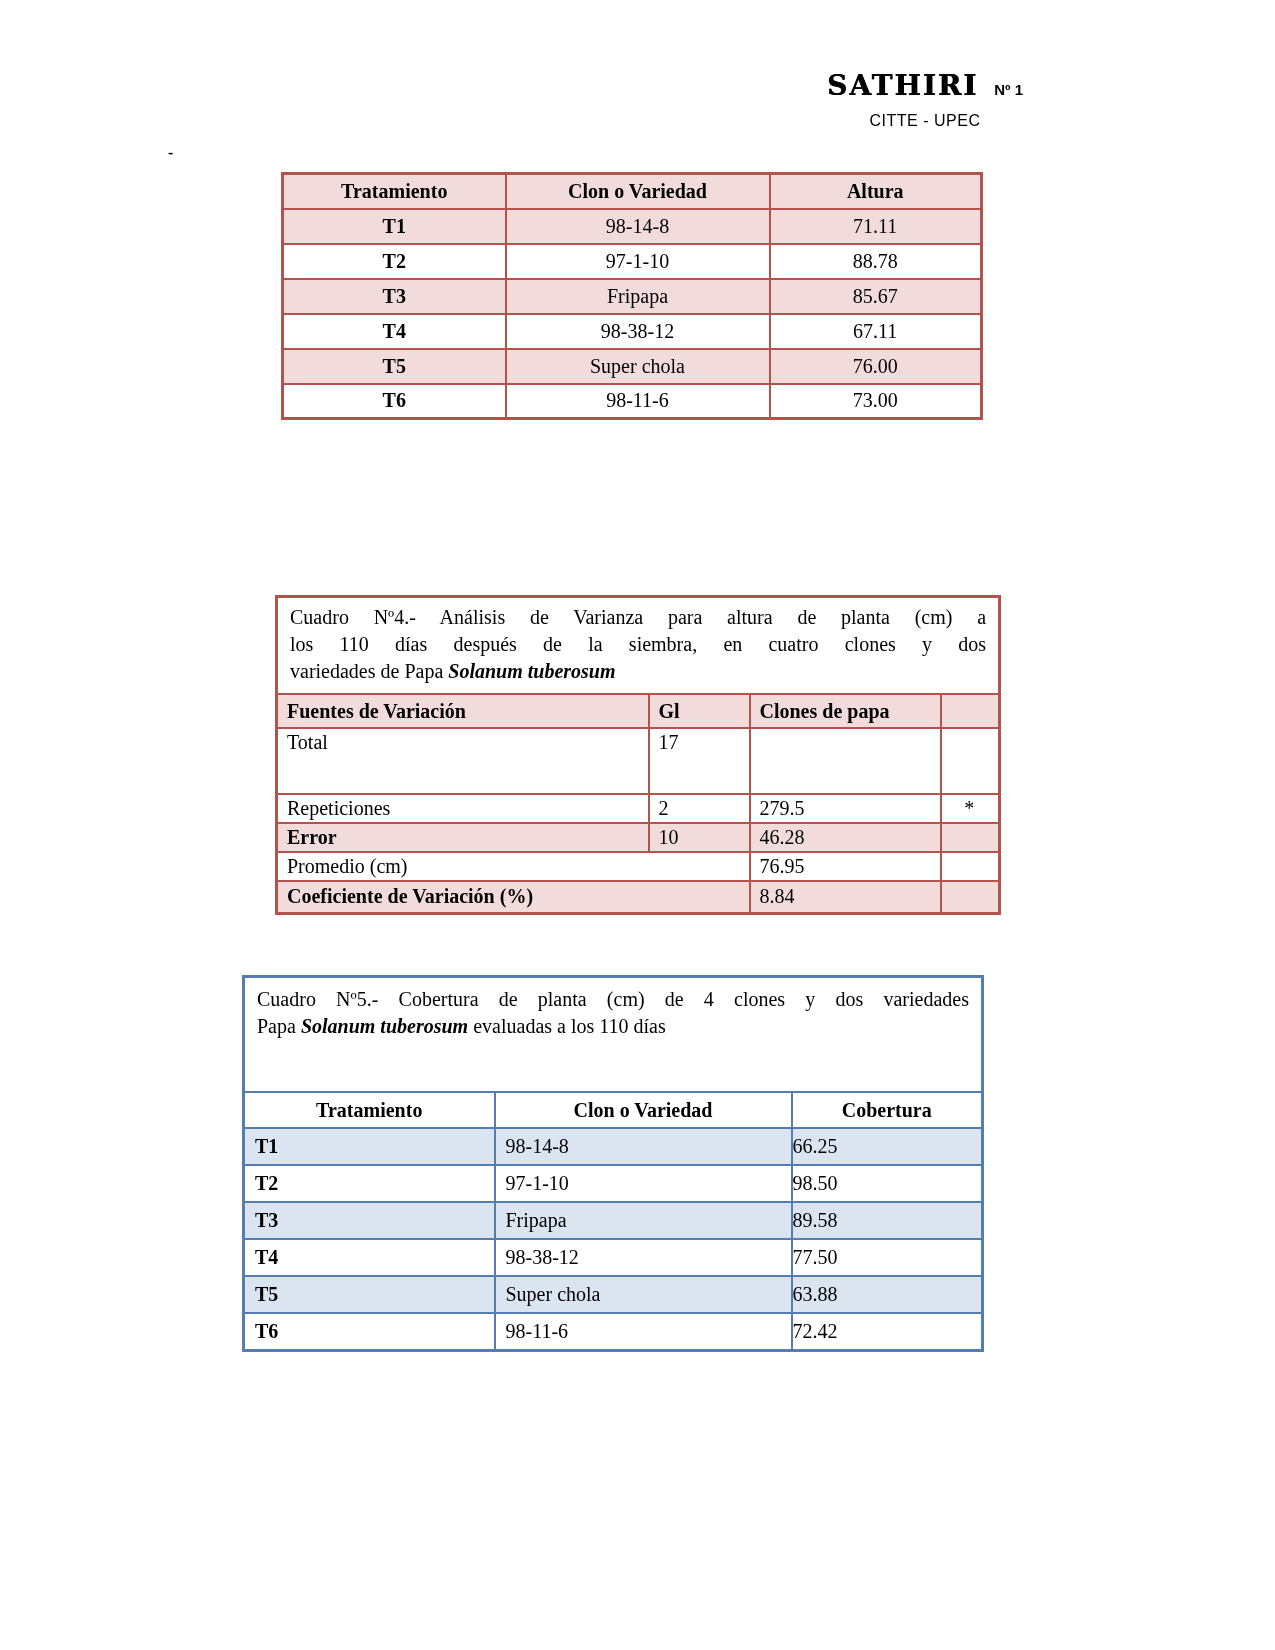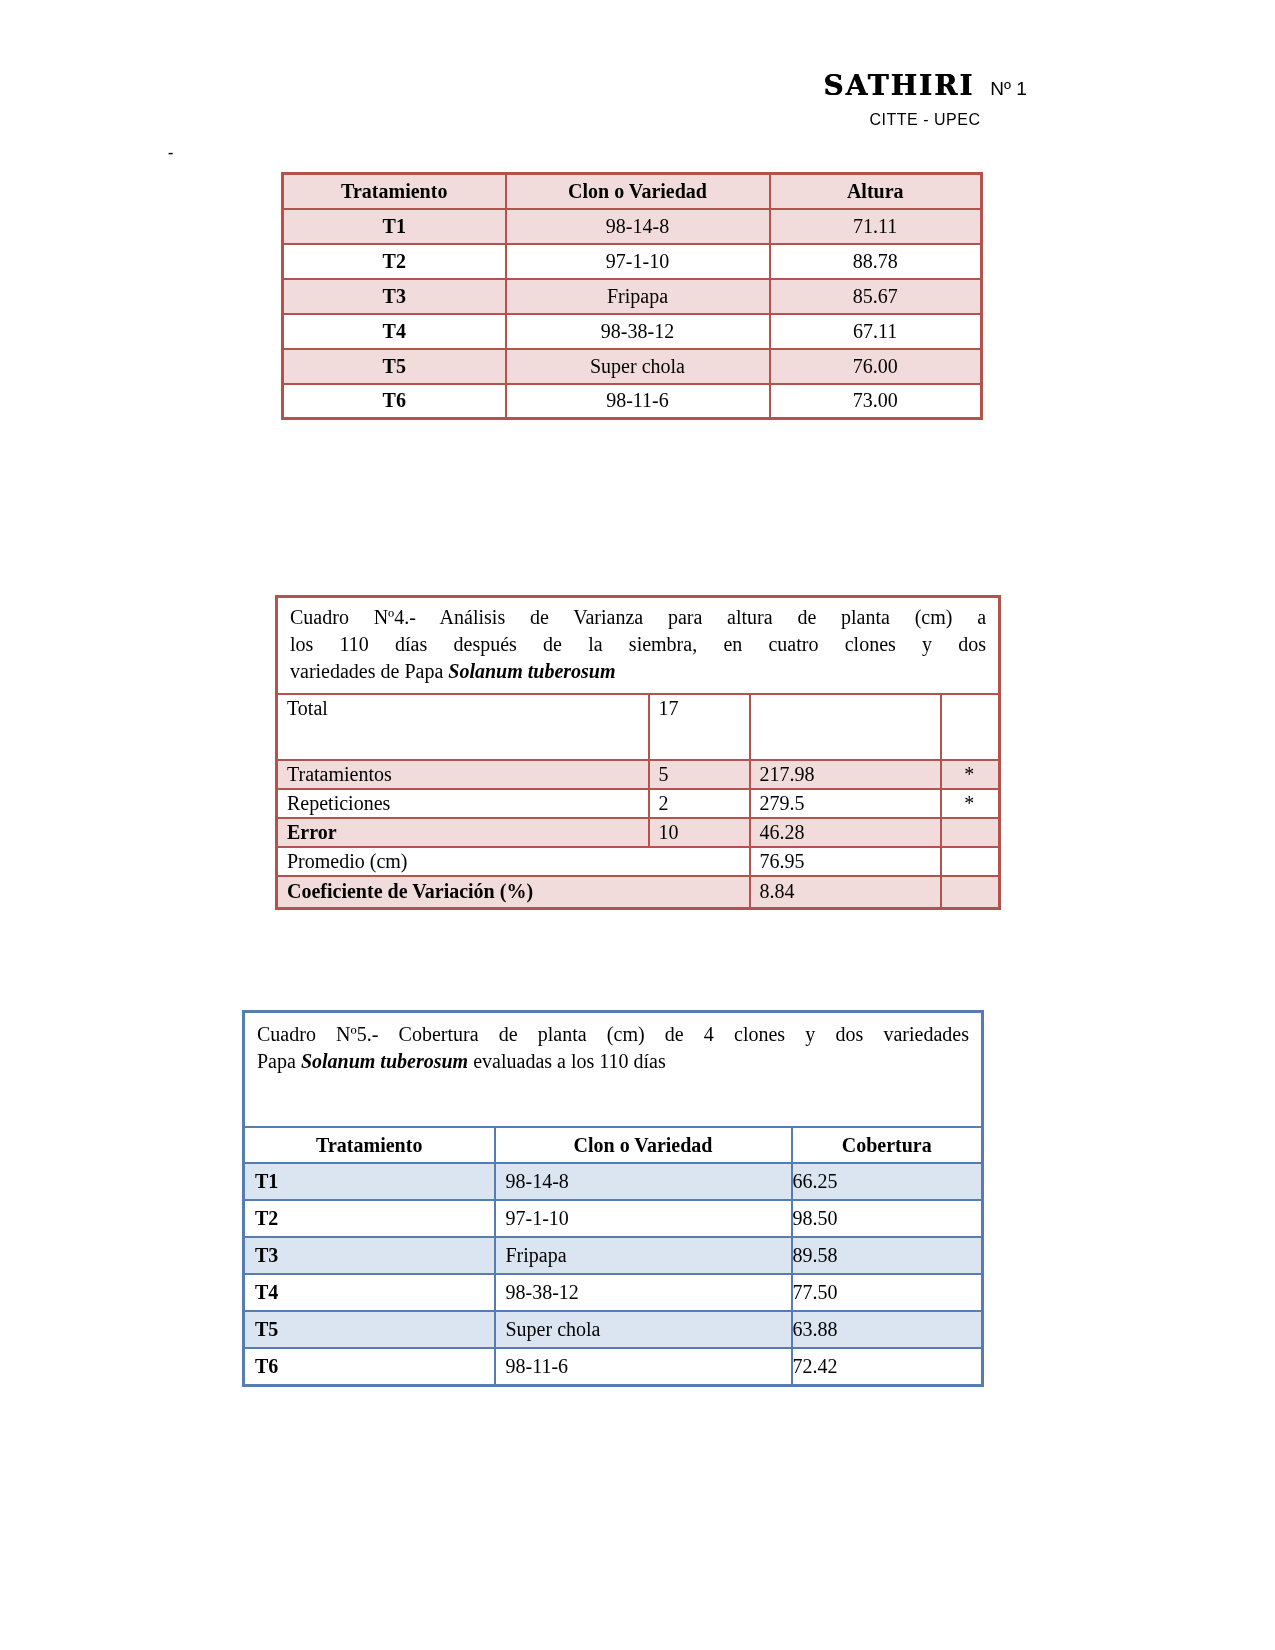--- a/index.html
+++ b/index.html
@@ -4,21 +4,21 @@
 <style>
   html,body{margin:0;padding:0;background:#e8e8e8;}
   .sheet{position:relative;width:1275px;height:1650px;background:#ffffff;margin:0 auto;
          font-family:"Liberation Serif", serif;color:#000;overflow:hidden;}
 
   
   .masthead{position:absolute;left:810px;top:68px;width:230px;text-align:center;}
   .mh-line1{display:flex;justify-content:center;align-items:baseline;gap:16px;line-height:36px;}
   .journal{font-family:"DejaVu Serif", serif;font-weight:bold;font-size:28px;letter-spacing:2px;
            text-shadow:0.6px 0 0 #000;}
-  .issue{font-family:"Liberation Sans", sans-serif;font-weight:normal;font-size:19px;}
+  .issue{font-family:"Liberation Sans", sans-serif;font-weight:bold;font-size:15px;}
   .org{font-family:"Liberation Sans", sans-serif;font-size:16px;letter-spacing:0.5px;line-height:26px;}
 
   .stray-dash{position:absolute;left:168px;top:144px;font-size:16px;font-weight:bold;}
 
   
   table.t{position:absolute;border-collapse:collapse;table-layout:fixed;
           font-size:20px;color:#000;}
   table.t td, table.t th{border:2px solid var(--bc);overflow:hidden;}
   table.t{border:3px solid var(--bc);}
   table.red{--bc:#b3534e;}
@@ -47,21 +47,21 @@
   #t4{left:275px;top:563px;width:723px;margin-top:32px;}
   #t4 td.title{padding:6px 12px 8px 12px;}
   #t4 th, #t4 td{text-align:left;padding-left:9px;font-weight:normal;}
   #t4 tr.headr{height:34px;} #t4 tr.headr th{font-weight:bold;}
   #t4 tr.tall{height:66px;} #t4 tr.tall td{vertical-align:top;padding-top:2px;}
   #t4 tr.dr{height:29px;}
   #t4 tr.last{height:32px;}
   #t4 td.sig{text-align:center;padding-left:0;}
 
   
-  #t5{left:242px;top:1010px;width:739px;}
+  #t5{left:242px;top:975px;width:739px;}
   #t5 td.title{padding:8px 12px 51px 12px;}
   #t5 tr.headr{height:36px;} #t5 tr.headr th{font-weight:bold;text-align:center;}
   #t5 tr.dr{height:37px;}
   #t5 td{text-align:left;padding-left:10px;font-weight:normal;}
   #t5 td.tc{font-weight:bold;}
   #t5 td.num{text-align:left;padding-left:0;}
 </style>
 </head>
 <body>
 
@@ -130,31 +130,31 @@
         <col style="width:59px">
       </colgroup>
     <tbody>
         <tr>
       <td class="title" colspan="4">
         <span class="tl just">Cuadro Nº4.- Análisis de Varianza para altura de planta (cm) a</span>
         <span class="tl just">los 110 días después de la siembra, en cuatro clones y dos</span>
         <span class="tl"><span>variedades de Papa </span><i class="bi">Solanum tuberosum</i></span>
       </td>
     </tr>
+    <tr class="headr">
+      <th>Fuentes de Variación</th>
+      <th>Gl</th>
+      <th>Clones de papa</th>
+      <th></th>
+    </tr>
     <tr class="tall emph">
       <td>Total</td>
       <td>17</td>
       <td></td>
       <td class="sig"></td>
-    </tr>
-    <tr class="dr shaded">
-      <td>Tratamientos</td>
-      <td>5</td>
-      <td>217.98</td>
-      <td class="sig">*</td>
     </tr>
     <tr class="dr emph">
       <td>Repeticiones</td>
       <td>2</td>
       <td>279.5</td>
       <td class="sig">*</td>
     </tr>
     <tr class="dr shaded">
       <td class="b">Error</td>
       <td>10</td>

